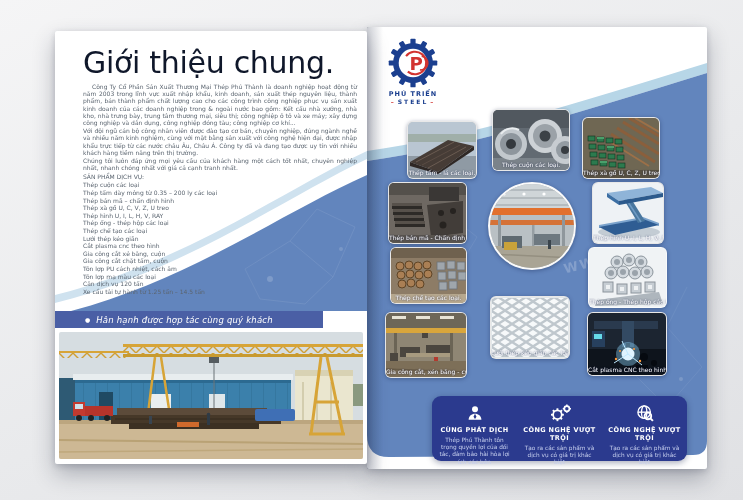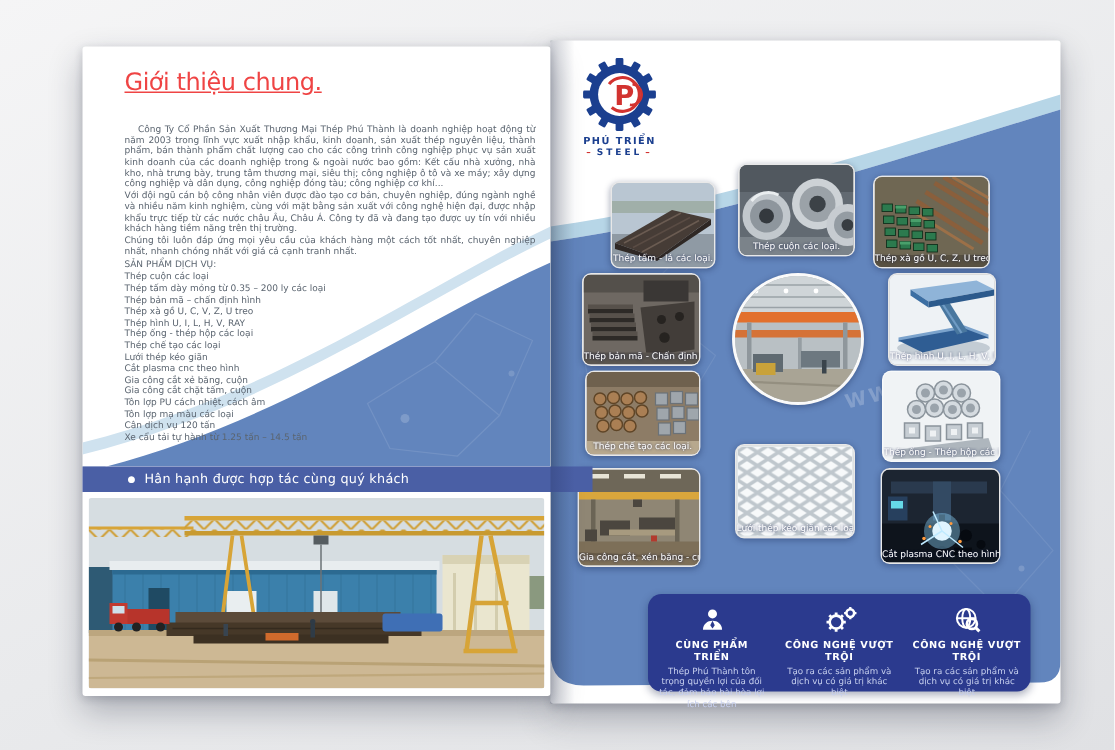--- a/index.html
+++ b/index.html
@@ -7,29 +7,29 @@
     background:linear-gradient(155deg,#f5f5f6 0%,#e9eaec 55%,#e0e1e4 100%);
     font-family:"DejaVu Sans",sans-serif;}
   .page{position:absolute;background:#fff;border-radius:2px;
     box-shadow:0 10px 22px rgba(30,35,55,.30),0 2px 6px rgba(30,35,55,.18);}
   #left-page{left:55px;top:31px;width:312px;height:433px;z-index:2;}
   #right-page{left:367px;top:27px;width:340px;height:442px;z-index:1;}
   .spine{position:absolute;left:367px;top:27px;width:16px;height:442px;z-index:3;pointer-events:none;
     background:linear-gradient(to right,rgba(15,25,55,.20),rgba(15,25,55,0));}
 
   
-  .lp-title{position:absolute;left:28px;top:14px;font-size:16px;color:#ef4444;letter-spacing:-.3px;text-decoration:underline;}
+  .lp-title{position:absolute;left:28px;top:14px;font-size:30px;color:#0f172a;letter-spacing:-.3px;}
   .lp-text{position:absolute;left:28px;top:52px;width:274px;color:#5b6570;}
   .lp-text p{margin:0 0 1px 0;font-size:6px;line-height:7.2px;text-align:justify;}
   .lp-text p.first{text-indent:9px;}
   .prod-head{font-size:6px;line-height:8px;color:#5b6570;margin-top:2px;}
   .prod{font-size:6px;line-height:7.6px;color:#5b6570;}
   .swoosh{position:absolute;left:0;top:118px;width:312px;height:162px;pointer-events:none;}
-  .lp-banner{position:absolute;left:0;top:280px;width:340px;height:17px;background:#4a5fa5;
-    display:flex;align-items:center;color:#fff;z-index:2;}
+  .lp-banner{position:absolute;left:0;top:280px;width:268px;height:17px;background:#4a5fa5;
+    display:flex;align-items:center;color:#fff;z-index:2;font-style:italic;}
   .lp-banner .dot{margin:0 6px 0 30px;font-size:6px;line-height:1;}
   .lp-banner .txt{font-size:8.5px;letter-spacing:.2px;}
   .lp-photo{position:absolute;left:4px;top:301px;width:304px;height:127px;border-radius:2px;overflow:hidden;}
   .lp-photo svg{display:block;width:100%;height:100%;}
 
   
   .rp-bg{position:absolute;left:0;top:0;width:340px;height:442px;pointer-events:none;}
   .logo{position:absolute;left:14px;top:10px;width:64px;text-align:center;z-index:4;}
   .logo svg{display:block;margin:0 auto;}
   .logo .l1{font-size:6.5px;font-weight:bold;color:#1b3f8f;letter-spacing:1px;margin-top:1px;}
@@ -490,21 +490,21 @@
 
     <div class="rp-footer">
       <div class="fcol">
         <div class="icn">
           <svg width="18" height="18" viewBox="0 0 24 24">
               <circle cx="12" cy="7" r="4" fill="#fff"></circle>
               <path d="M3.5,21 c0,-5 4,-8 8.5,-8 s8.5,3 8.5,8 Z" fill="#fff"></path>
               <path d="M12,13 l-2,4 2,3 2,-3 Z" fill="#2b3a8e"></path>
             </svg>
         </div>
-        <div class="ttl">CÙNG PHẨM TRIỂN</div>
+        <div class="ttl">CÙNG PHÁT DỊCH</div>
         <div class="sub">Thép Phú Thành tôn trọng quyền lợi của đối tác, đảm bảo hài hòa lợi ích các bên</div>
       </div>
       <div class="fcol">
         <div class="icn">
           <svg width="24" height="20" viewBox="0 0 28 22">
             <g stroke="#fff" stroke-width="2" fill="none">
               <circle cx="11" cy="13" r="5"></circle>
               <g stroke-width="2.2">
                   <line x1="11" y1="5.5" x2="11" y2="8"></line>
                   <line x1="11" y1="18" x2="11" y2="20.5"></line>

